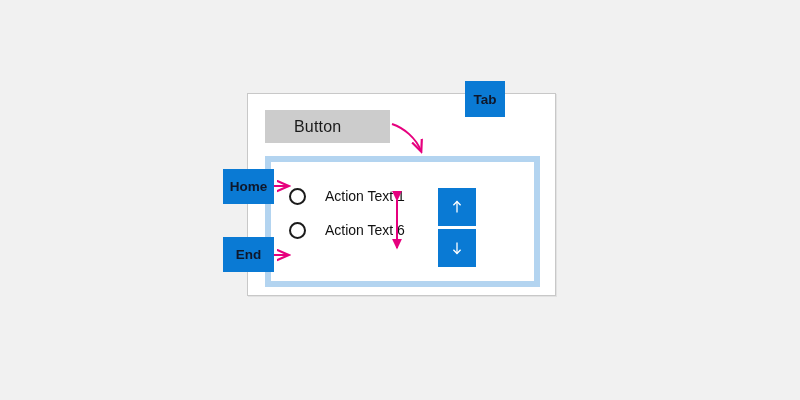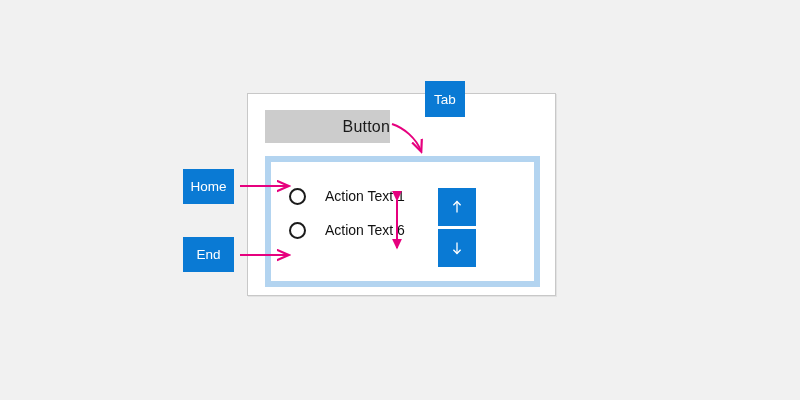--- a/index.html
+++ b/index.html
@@ -40,25 +40,26 @@
   
   .gray-button {
     position: absolute;
     left: 17px;
     top: 16px;
     width: 125px;
     height: 33px;
     background: #cccccc;
     display: flex;
     align-items: center;
-    justify-content: flex-end;
+    justify-content: flex-start;
     color: #1a1a1a;
     font-size: 16px;
     letter-spacing: .2px;
     box-sizing: border-box;
+    padding-left: 29px;
   }
 
   
   .focus-frame {
     position: absolute;
     left: 17px;
     top: 62px;
     width: 275px;
     height: 131px;
     border: 6px solid #b3d4f0;
@@ -127,27 +128,28 @@
   }
   .spin-btn + .spin-btn {
     margin-top: 3px;
   }
   .spin-btn svg { display: block; }
 
   
   .badge {
     position: absolute;
     background: #0a7ad4;
-    color: #ffffff;
+    color: #0f172a;
     display: flex;
     align-items: center;
     justify-content: center;
     font-size: 13.5px;
-    font-weight: normal;
-    box-sizing: border-box;
+    font-weight: bold;
+    box-sizing: border-box;
+    margin-left: 40px;
   }
   .badge-tab  { left: 425px; top: 81px;  width: 40px; height: 36px; }
   .badge-home { left: 183px; top: 169px; width: 51px; height: 35px; }
   .badge-end  { left: 183px; top: 237px; width: 51px; height: 35px; }
 
   
   .anno-layer {
     position: absolute;
     left: 0;
     top: 0;

